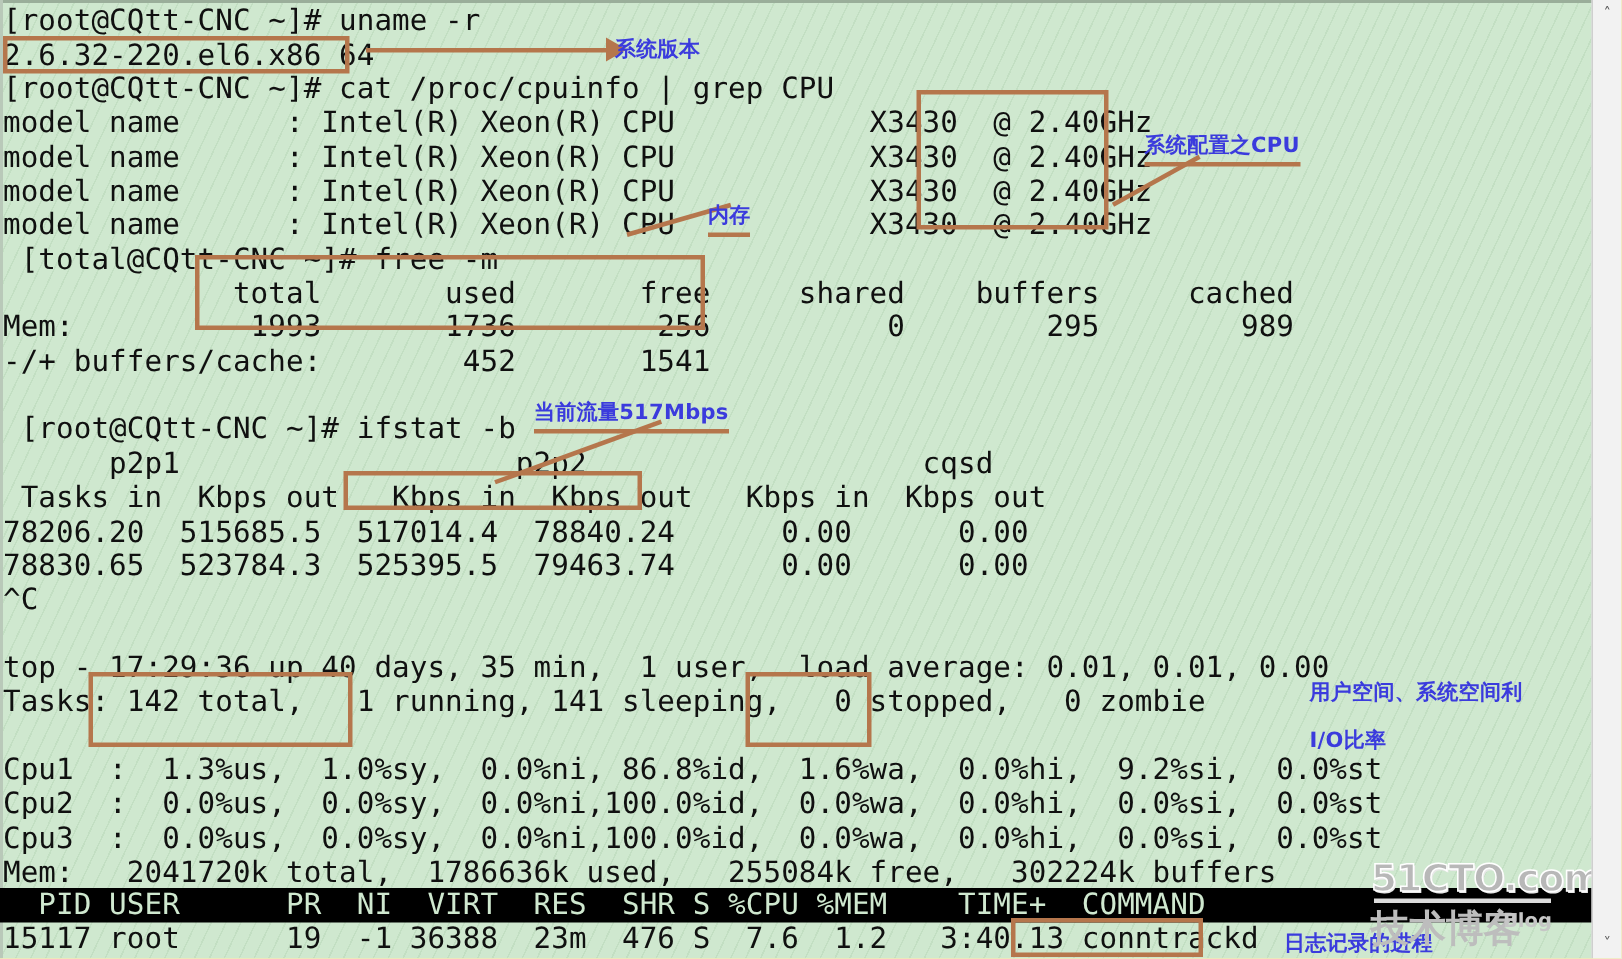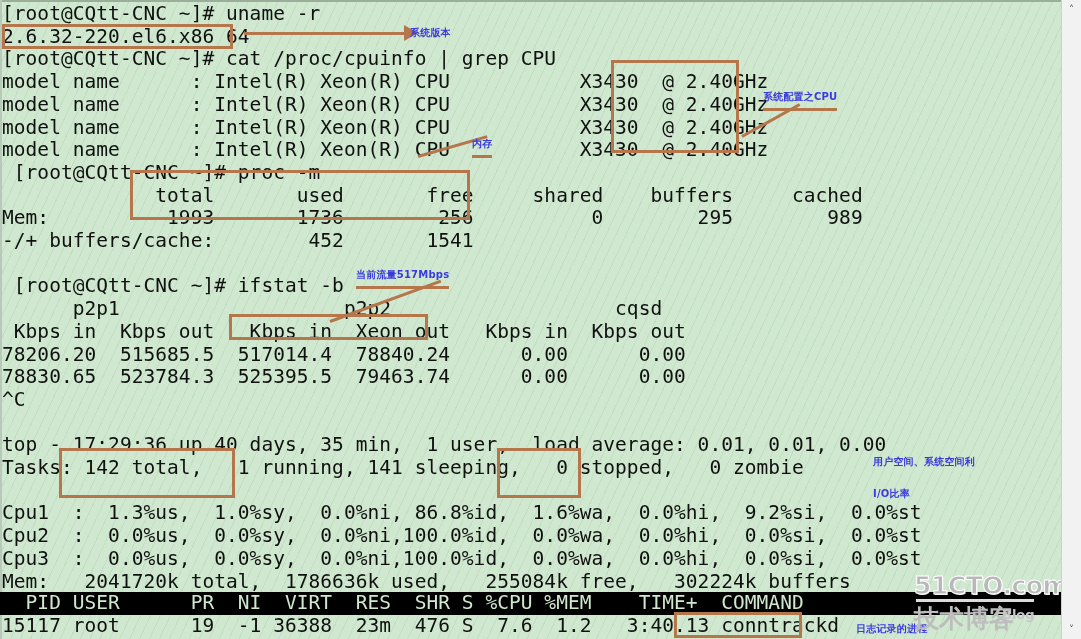--- a/index.html
+++ b/index.html
@@ -44,21 +44,21 @@
   .box{
     position:absolute;
     border:3px solid #b5764c;
     box-sizing:border-box;
     pointer-events:none;
   }
   
   .anno{
     position:absolute;
     font-family:"DejaVu Sans","Liberation Sans",sans-serif;
-    font-size:10px;
+    font-size:14px;
     font-weight:bold;
     color:#3b3bdd;
     white-space:pre;
     line-height:22px;
     letter-spacing:0.2px;
   }
   .anno.u{ border-bottom:3px solid #b5764c; }
   
   .conn{ position:absolute; background:#b5764c; transform-origin:0 50%; height:3px;}
   .arrowhead{
@@ -119,27 +119,27 @@
     <div class="edge-top"></div>
     <div class="edge-left"></div>
 
     <div class="line" style="top:3px">[root@CQtt-CNC ~]# uname -r</div>
     <div class="line" style="top:25.7px">2.6.32-220.el6.x86_64</div>
     <div class="line" style="top:48.4px">[root@CQtt-CNC ~]# cat /proc/cpuinfo | grep CPU</div>
     <div class="line" style="top:71.1px">model name      : Intel(R) Xeon(R) CPU           X3430  @ 2.40GHz</div>
     <div class="line" style="top:93.8px">model name      : Intel(R) Xeon(R) CPU           X3430  @ 2.40GHz</div>
     <div class="line" style="top:116.5px">model name      : Intel(R) Xeon(R) CPU           X3430  @ 2.40GHz</div>
     <div class="line" style="top:139.2px">model name      : Intel(R) Xeon(R) CPU           X3430  @ 2.40GHz</div>
-    <div class="line" style="top:161.9px"> [root@CQtt-CNC ~]# proc -m</div>
+    <div class="line" style="top:161.9px"> [total@CQtt-CNC ~]# free -m</div>
     <div class="line" style="top:184.6px">             total       used       free     shared    buffers     cached</div>
     <div class="line" style="top:207.3px">Mem:          1993       1736        256          0        295        989</div>
     <div class="line" style="top:230.0px">-/+ buffers/cache:        452       1541</div>
     <div class="line" style="top:275.4px"> [root@CQtt-CNC ~]# ifstat -b</div>
     <div class="line" style="top:298.1px">      p2p1                   p2p2                   cqsd</div>
-    <div class="line" style="top:320.8px"> Kbps in  Kbps out   Kbps in  Xeon out   Kbps in  Kbps out</div>
+    <div class="line" style="top:320.8px"> Tasks in  Kbps out   Kbps in  Kbps out   Kbps in  Kbps out</div>
     <div class="line" style="top:343.5px">78206.20  515685.5  517014.4  78840.24      0.00      0.00</div>
     <div class="line" style="top:366.2px">78830.65  523784.3  525395.5  79463.74      0.00      0.00</div>
     <div class="line" style="top:388.9px">^C</div>
     <div class="line" style="top:434.3px">top - 17:29:36 up 40 days, 35 min,  1 user,  load average: 0.01, 0.01, 0.00</div>
     <div class="line" style="top:457.0px">Tasks: 142 total,   1 running, 141 sleeping,   0 stopped,   0 zombie</div>
     <div class="line" style="top:502.4px">Cpu1  :  1.3%us,  1.0%sy,  0.0%ni, 86.8%id,  1.6%wa,  0.0%hi,  9.2%si,  0.0%st</div>
     <div class="line" style="top:525.1px">Cpu2  :  0.0%us,  0.0%sy,  0.0%ni,100.0%id,  0.0%wa,  0.0%hi,  0.0%si,  0.0%st</div>
     <div class="line" style="top:547.8px">Cpu3  :  0.0%us,  0.0%sy,  0.0%ni,100.0%id,  0.0%wa,  0.0%hi,  0.0%si,  0.0%st</div>
     <div class="line" style="top:570.5px">Mem:   2041720k total,  1786636k used,   255084k free,   302224k buffers</div>
     <div class="line" style="top:593.2px">Swap:  4095992k total,        0k used,  4095992k free,  1026308k cached</div>

